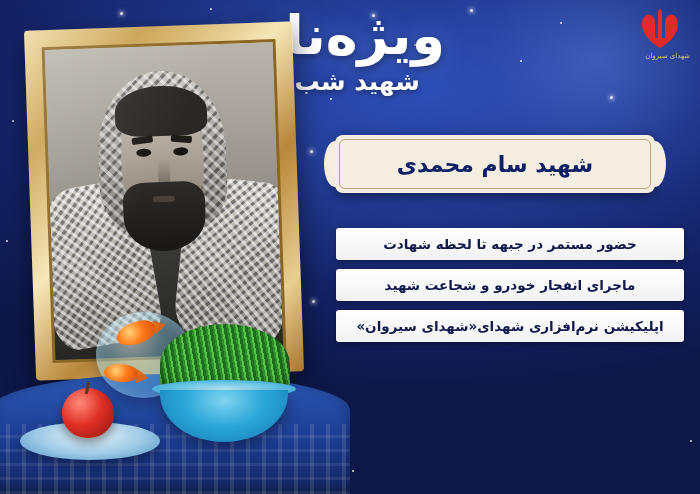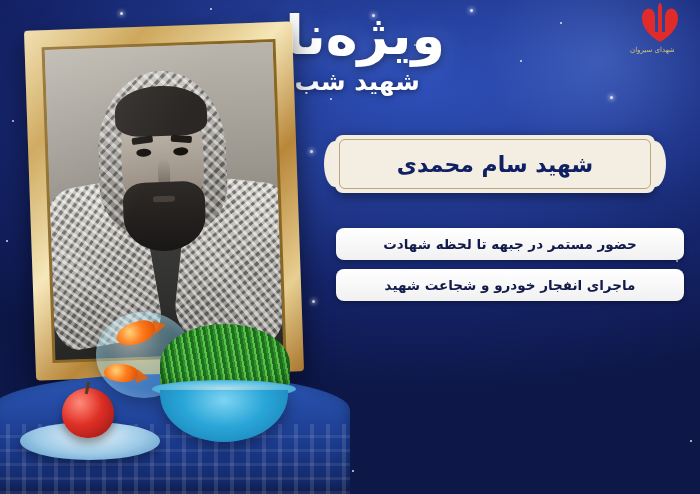--- a/index.html
+++ b/index.html
@@ -32,23 +32,23 @@
     position: absolute;
     left: 430px; top: -90px;
     width: 340px; height: 300px;
     background: radial-gradient(ellipse at center, rgba(120,160,255,.30) 0%, rgba(60,90,200,.12) 48%, rgba(0,0,0,0) 72%);
     pointer-events: none;
   }
 
   
   .emblem {
     position: absolute;
-    top: 2px; right: 10px;
+    top: 8px; right: 10px;
     width: 60px; height: 72px;
-    text-align: left;
+    text-align: right;
   }
   .emblem .tulip {
     display: block;
     margin: 0 auto;
     width: 44px; height: 42px;
     color: #e02b2b;
   }
   .emblem .emblem-text {
     display: block;
     margin-top: 2px;
@@ -137,21 +137,21 @@
     position: absolute;
     left: 336px;
     top: 228px;
     width: 348px;
   }
   .bar {
     position: relative;
     height: 32px;
     margin-bottom: 9px;
     background: linear-gradient(180deg, #ffffff 0%, #f1f1f1 100%);
-    border-radius: 8px;
+    border-radius: 3px;
     box-shadow: 0 2px 5px rgba(0,0,0,.35);
     display: flex;
     align-items: center;
     justify-content: center;
     direction: rtl;
   }
   .bar-text {
     font-size: 13.5px;
     font-weight: bold;
     color: #111a4a;
@@ -411,20 +411,23 @@
     <div class="plaque-name">شهید سام محمدی</div>
   </div>
 
   <div class="bars">
     <div class="bar">
       <span class="bar-text">حضور مستمر در جبهه تا لحظه شهادت</span>
     </div>
     <div class="bar">
       <span class="bar-text">ماجرای انفجار خودرو و شجاعت شهید</span>
     </div>
+    <div class="bar">
+      <span class="bar-text">اپلیکیشن نرم‌افزاری شهدای«شهدای سیروان»</span>
+    </div>
   </div>
 
   <div class="frame">
     <div class="frame-inner">
       <div class="p-bg"></div>
       <div class="p-shoulders"></div>
       <div class="p-scarf-l"></div>
       <div class="p-scarf-r"></div>
       <div class="p-hood"></div>
       <div class="p-face"></div>

